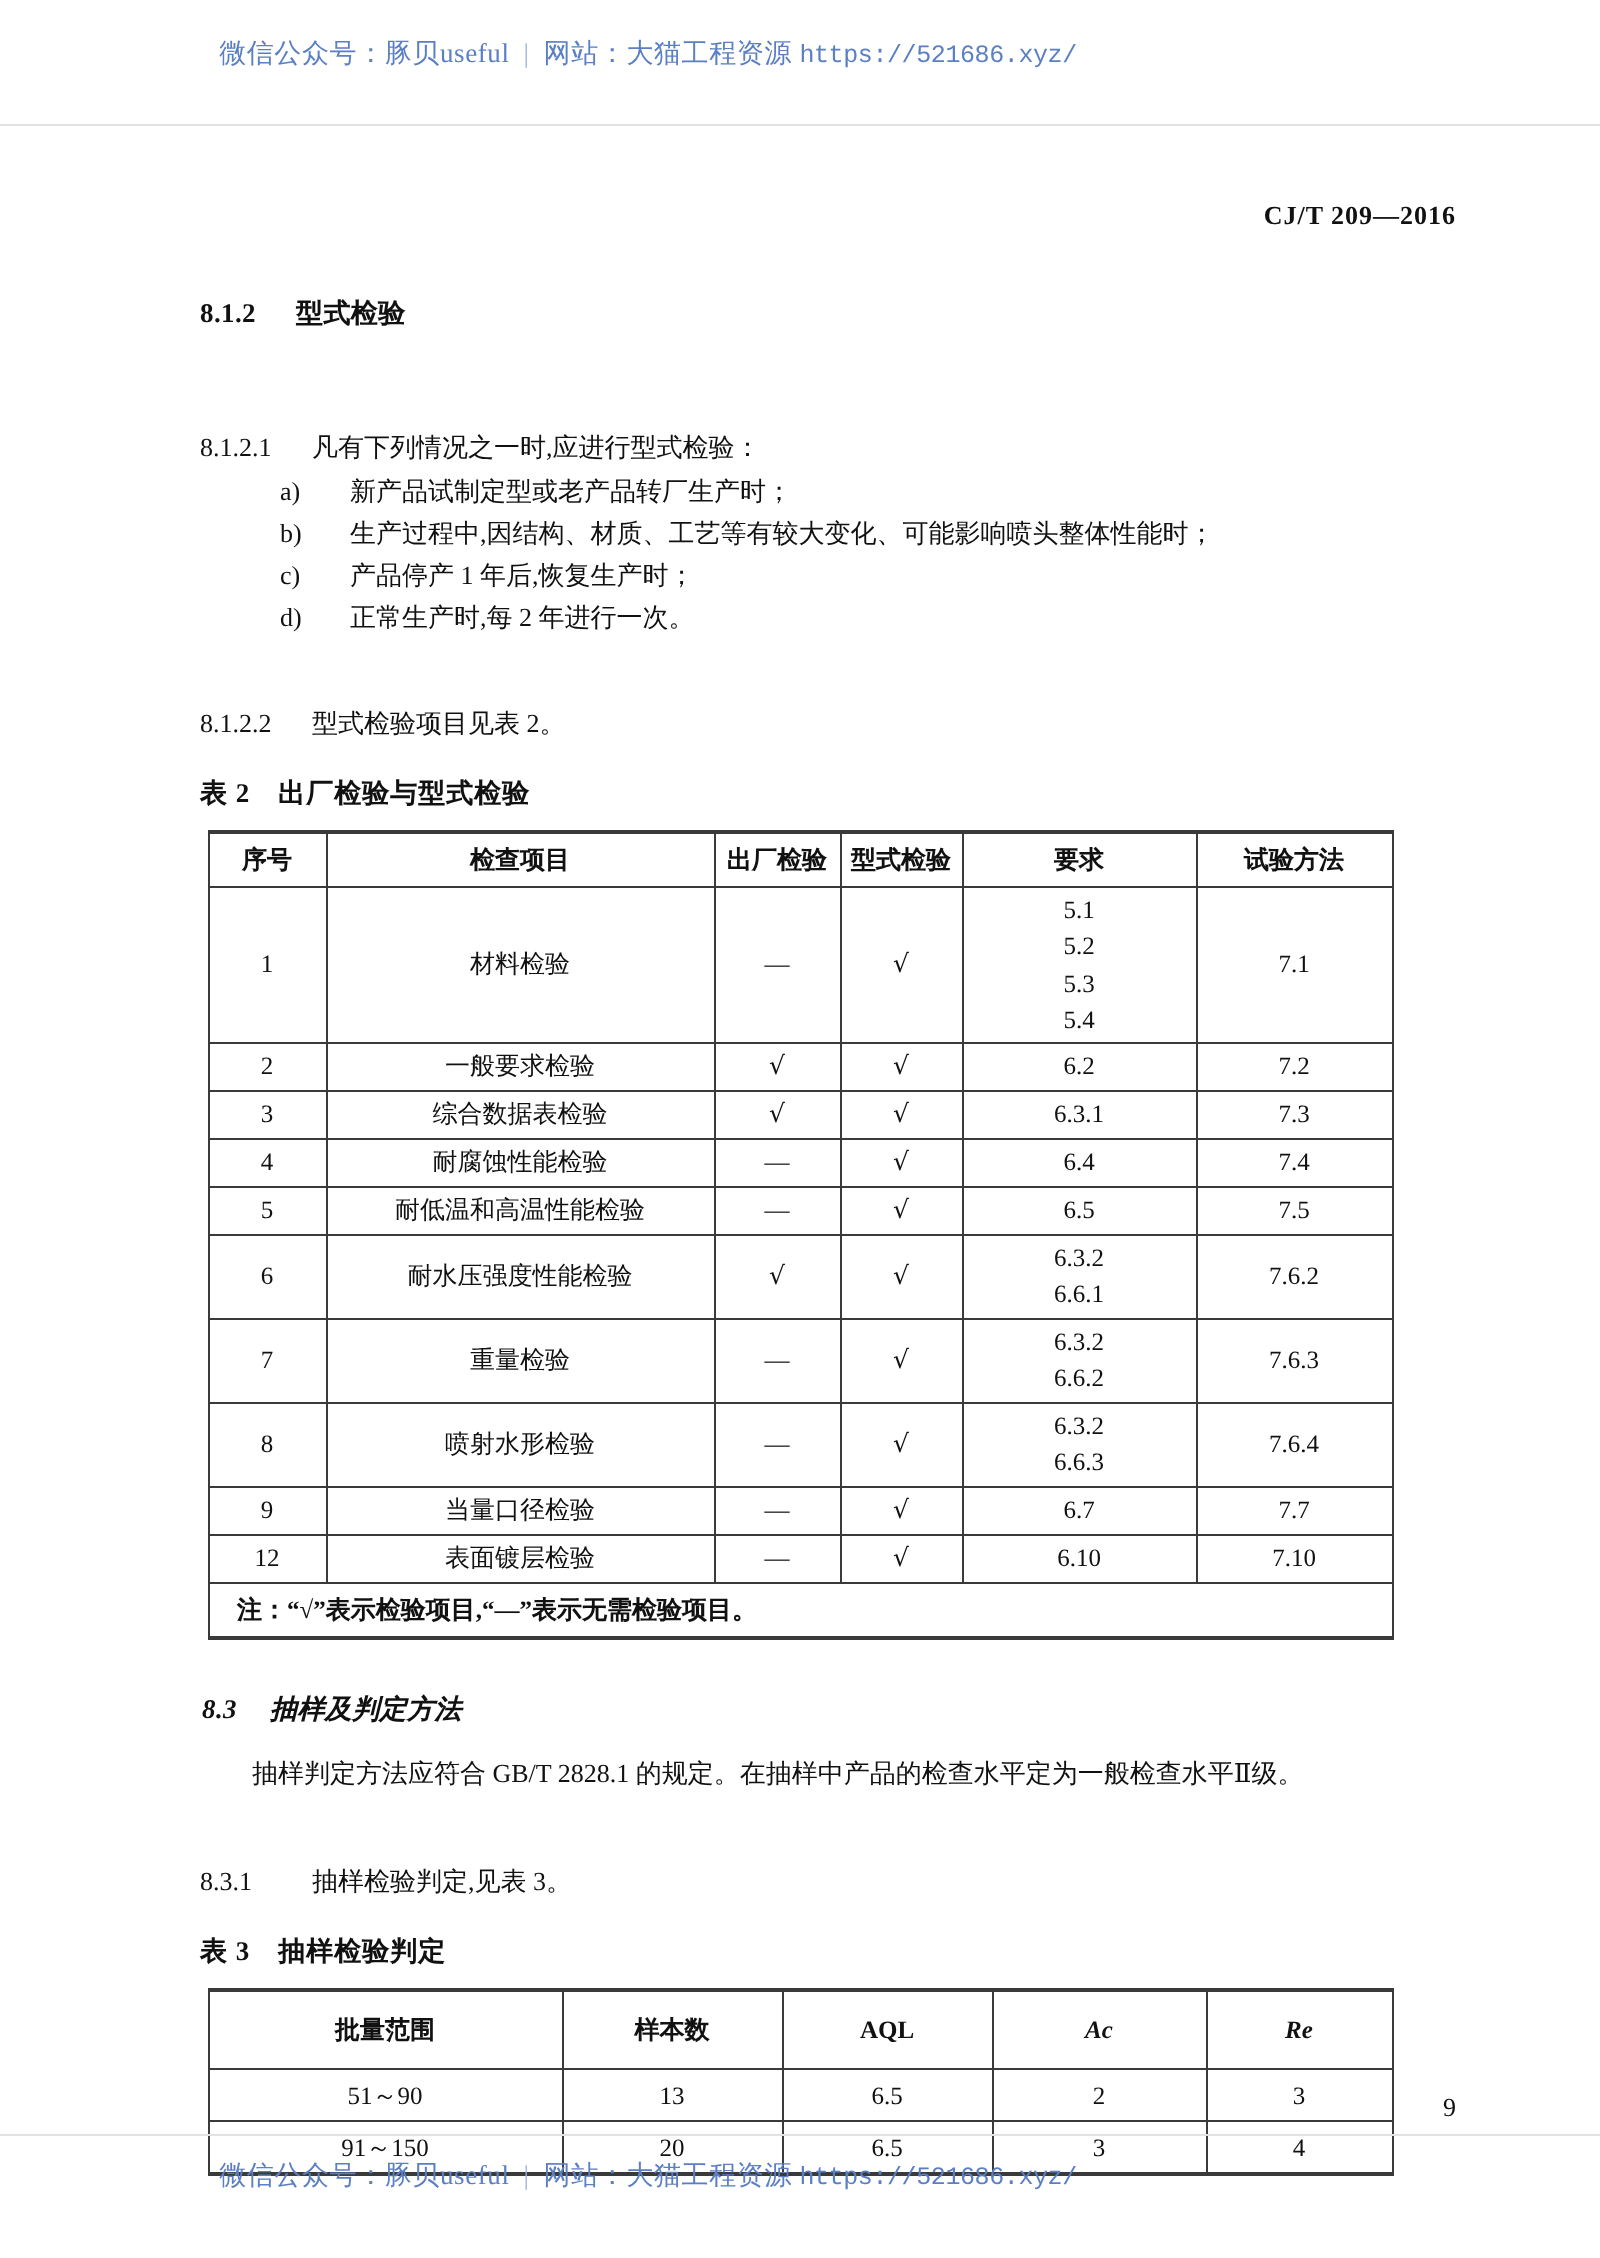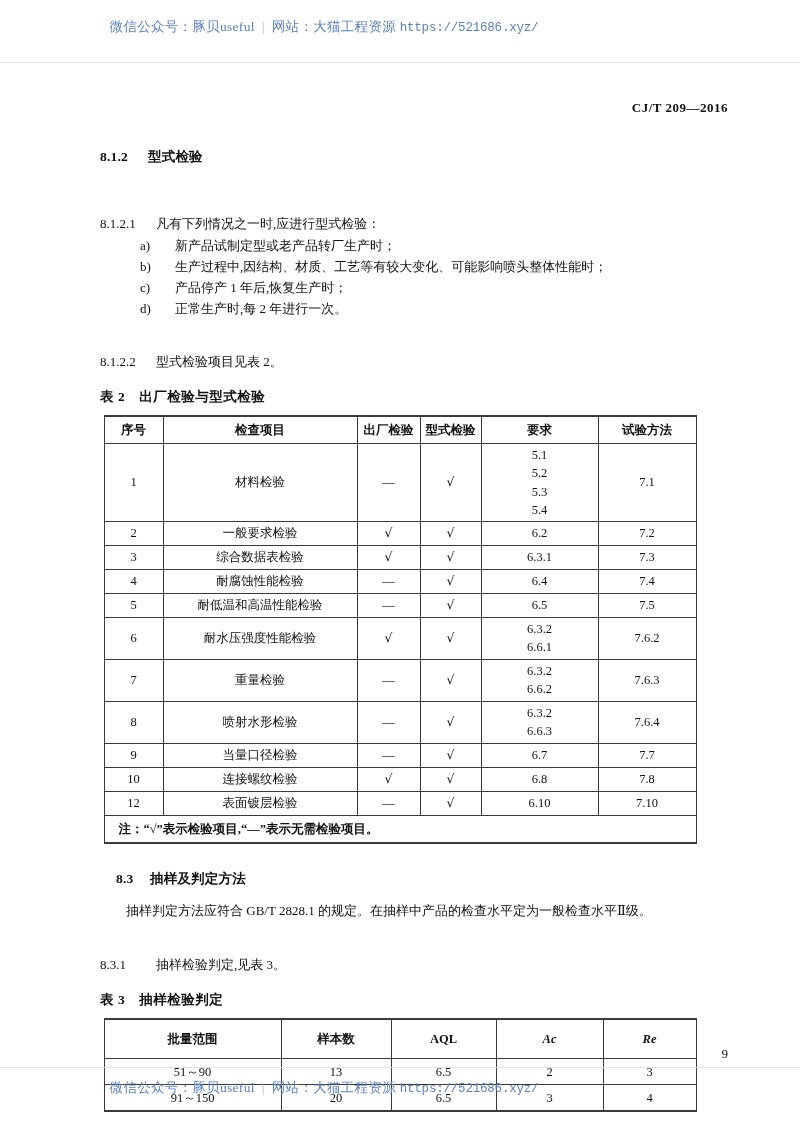--- a/index.html
+++ b/index.html
@@ -75,22 +75,23 @@
     font-size: 13.5px;
     font-weight: bold;
     margin: 0 0 15px 0;
     letter-spacing: 0.2px;
   }
   .h3 .num { display: inline-block; min-width: 48px; }
 
   .h2 {
     font-size: 13.5px;
     font-weight: bold;
-    margin: 0 0 12px 16px;
+    margin: 0 0 12px 1px;
     letter-spacing: 0.2px;
+    font-style: italic;
   }
   .h2 .num { display: inline-block; min-width: 34px; }
 
   .para {
     font-size: 13px;
     line-height: 1.62;
     margin: 0 0 1px 0;
   }
   .para .num { display: inline-block; min-width: 56px; margin-top: 32px; }
   .para-indent { text-indent: 26px; }
@@ -299,28 +300,20 @@
       </tr>
       <tr style="height:24px">
         <td>9</td>
         <td>当量口径检验</td>
         <td class="dash">—</td>
         <td class="chk">√</td>
         <td>6.7</td>
         <td>7.7</td>
       </tr>
       <tr style="height:24px">
-        <td>10</td>
-        <td>连接螺纹检验</td>
-        <td class="chk">√</td>
-        <td class="chk">√</td>
-        <td>6.8</td>
-        <td>7.8</td>
-      </tr>
-      <tr style="height:24px">
         <td>12</td>
         <td>表面镀层检验</td>
         <td class="dash">—</td>
         <td class="chk">√</td>
         <td>6.10</td>
         <td>7.10</td>
       </tr>
       <tr>
         <td class="note outer-bot" colspan="6">注：“√”表示检验项目,“—”表示无需检验项目。</td>
       </tr>

